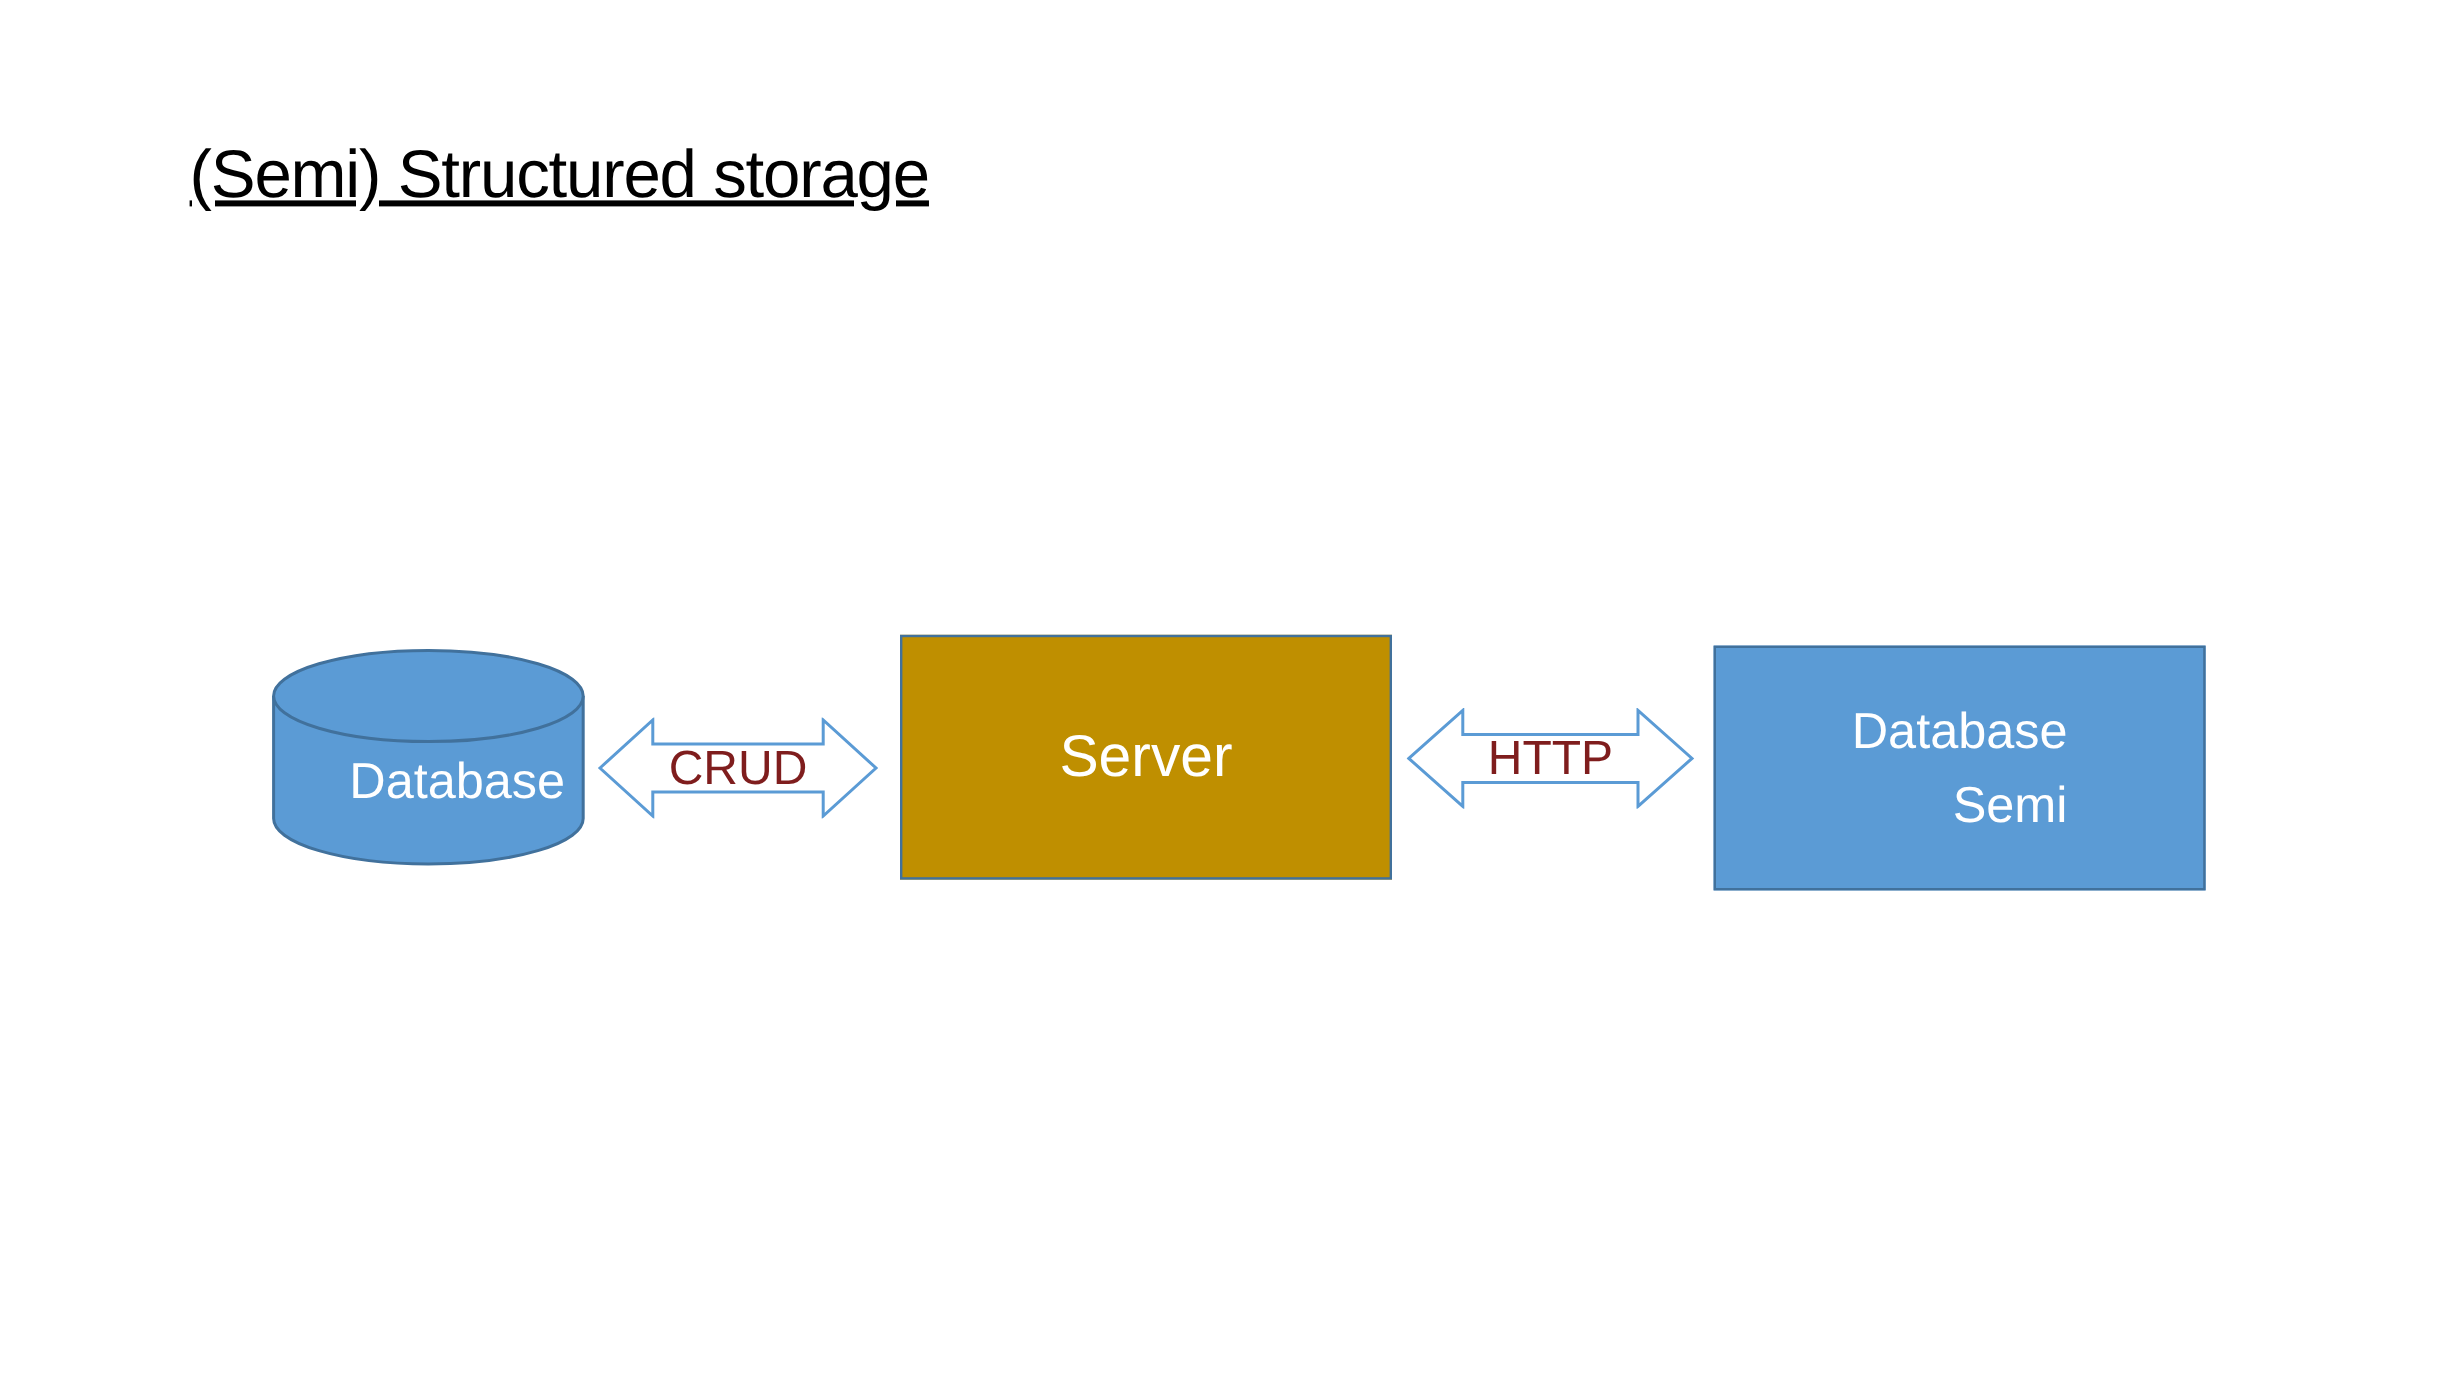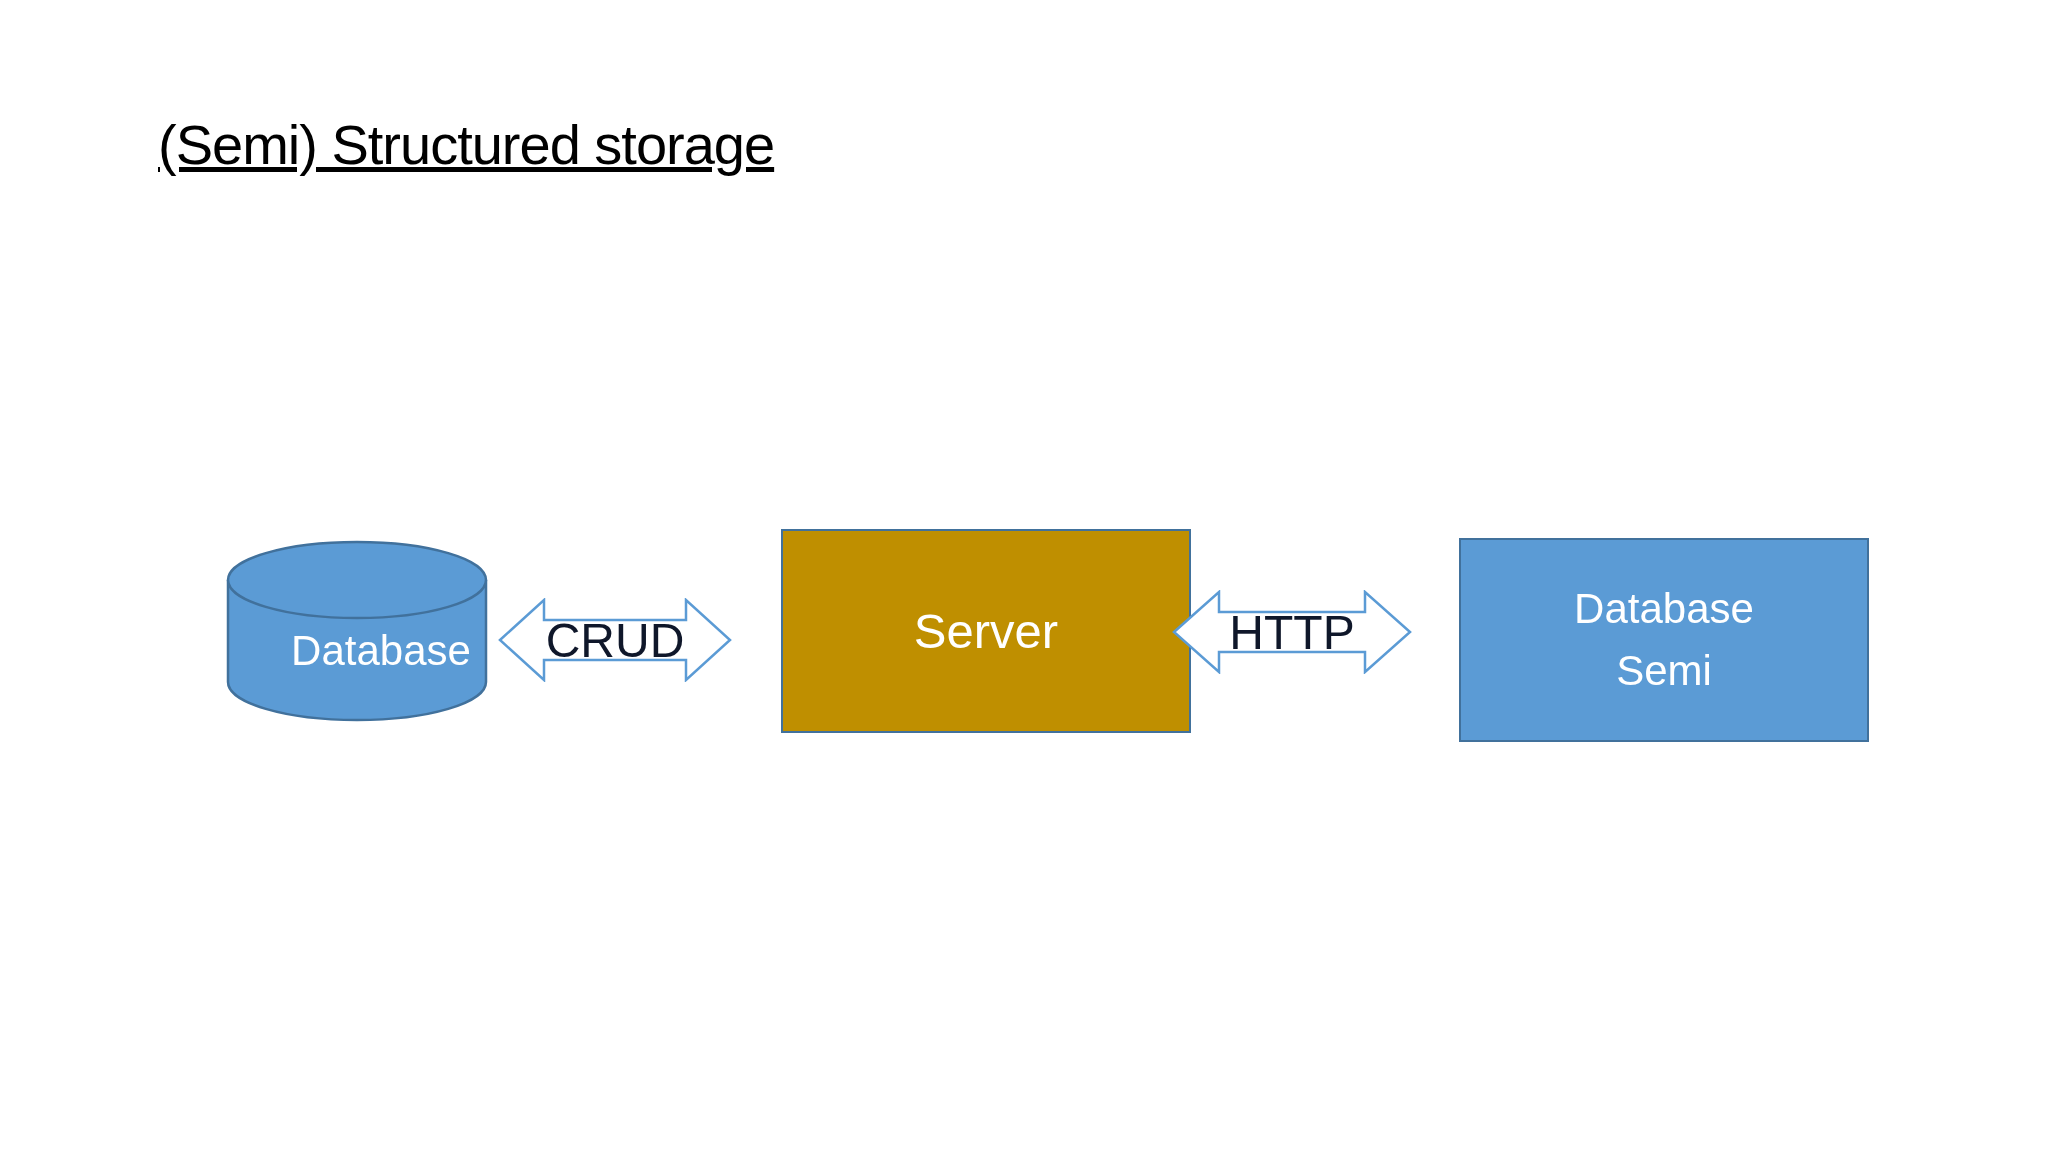--- a/index.html
+++ b/index.html
@@ -26,22 +26,21 @@
     white-space: nowrap;
     text-decoration: underline;
   }
   .node {
     position: absolute;
     box-sizing: border-box;
     display: flex;
     flex-direction: column;
     align-items: center;
     justify-content: center;
-    text-align: center;
-    margin-left: 31px;
+    text-align: right;
   }
   .node-rect-server {
     left: 750px;
     top: 529px;
     width: 410px;
     height: 204px;
     background: #BF8F00;
     border: 2px solid #41719C;
   }
   .node-rect-browser {
@@ -84,22 +83,22 @@
   .connector-http { left: 1172px; top: 590px; width: 240px; height: 84px; text-decoration: underline; }
   .connector-label {
     position: absolute;
     left: 0;
     top: 0;
     width: 100%;
     height: 100%;
     display: flex;
     align-items: center;
     justify-content: center;
-    font-size: 48px;
-    color: #0f172a;
+    font-size: 40px;
+    color: #7f1d1d;
   }
 </style>
 </head>
 <body>
 
 <div class="slide">
 
   <div class="slide-title">(Semi) Structured storage</div>
 
   <div class="cylinder-wrap">

